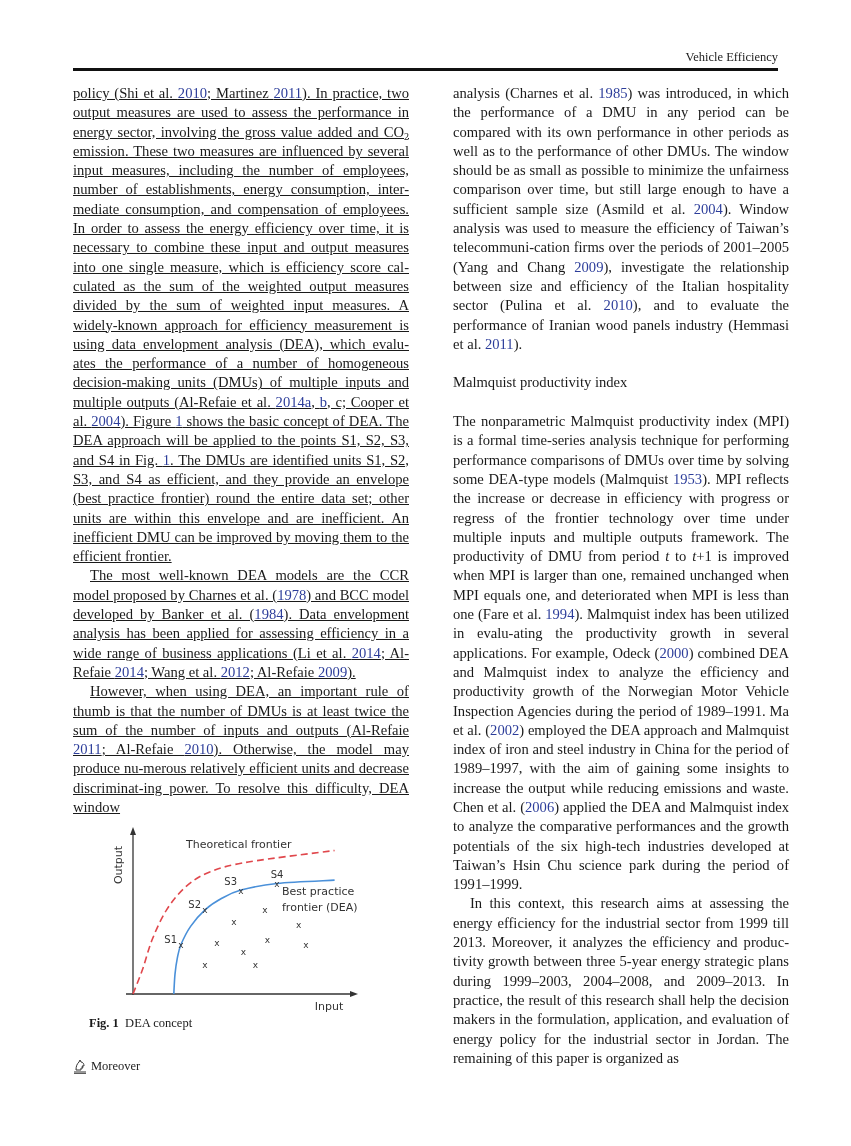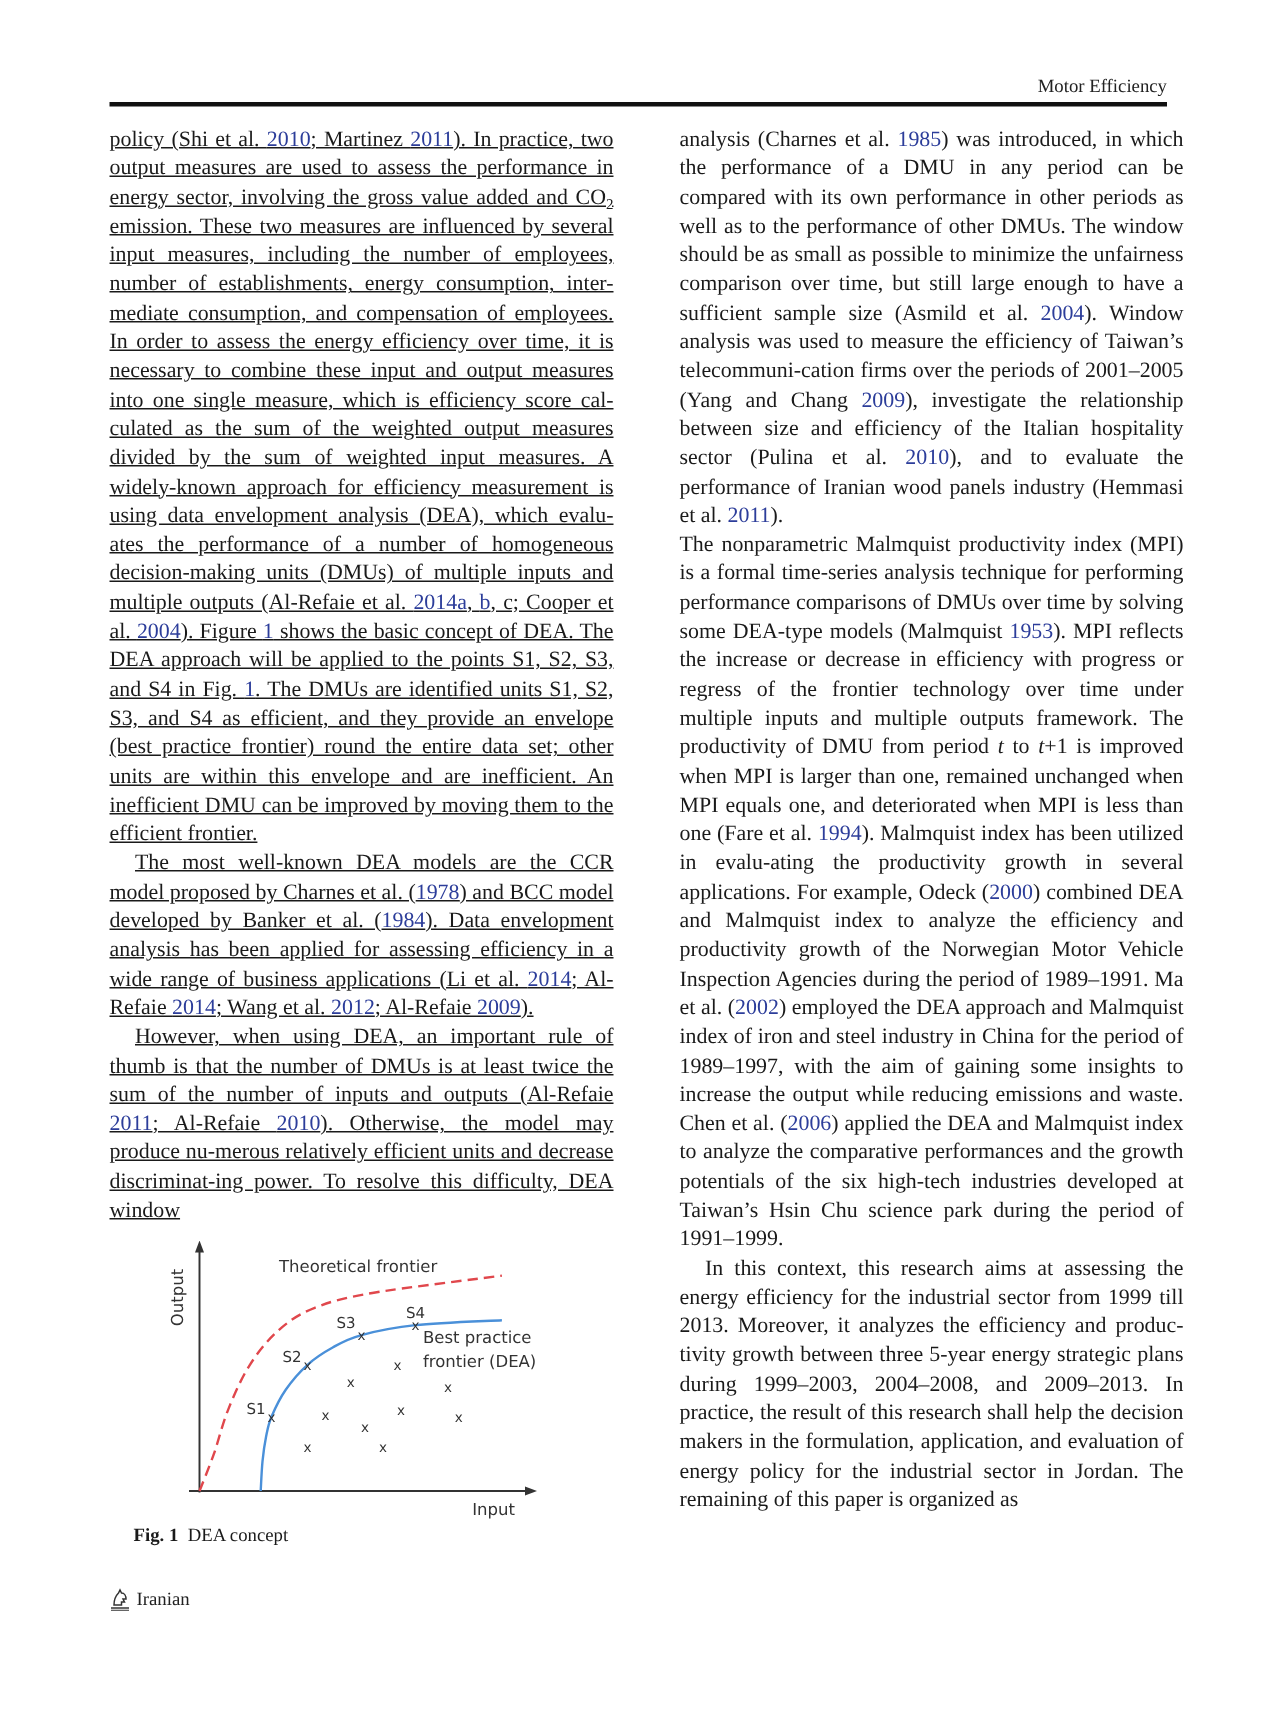--- a/index.html
+++ b/index.html
@@ -19,21 +19,21 @@
   .figure { position: absolute; left: 100px; top: 825px; width: 290px; height: 190px; }
   .figure svg { display: block; }
   .caption { position: absolute; left: 89px; top: 1016px; font-size: 12.5px; }
   .caption b { font-weight: bold; }
   .footer { position: absolute; left: 73px; top: 1058px; font-size: 12.5px; display: flex; align-items: center; gap: 4px; color: #222; }
   .logo { width: 14px; height: 16px; display: inline-block; }
 </style>
 </head>
 <body>
 
-<div class="running-head">Motor Efficiency</div>
+<div class="running-head">Vehicle Efficiency</div>
 <div class="head-rule"></div>
 
 <div class="col col-left">
   <p>
     <span>policy (Shi et al. </span><a class="cite">2010</a><span>; Martinez </span><a class="cite">2011</a><span>). In practice, two output measures are used to assess the performance in energy sector, involving the gross value added and CO</span><sub>2</sub><span> emission. These two measures are influenced by several input measures, including the number of employees, number of establishments, energy consumption, inter-mediate consumption, and compensation of employees. In order to assess the energy efficiency over time, it is necessary to combine these input and output measures into one single measure, which is efficiency score cal-culated as the sum of the weighted output measures divided by the sum of weighted input measures. A widely-known approach for efficiency measurement is using data envelopment analysis (DEA), which evalu-ates the performance of a number of homogeneous decision-making units (DMUs) of multiple inputs and multiple outputs (Al-Refaie et al. </span><a class="cite">2014a</a><span>, </span><a class="cite">b</a><span>, c; Cooper et al. </span><a class="cite">2004</a><span>). Figure </span><a class="cite">1</a><span> shows the basic concept of DEA. The DEA approach will be applied to the points S1, S2, S3, and S4 in Fig. </span><a class="cite">1</a><span>. The DMUs are identified units S1, S2, S3, and S4 as efficient, and they provide an envelope (best practice frontier) round the entire data set; other units are within this envelope and are inefficient. An inefficient DMU can be improved by moving them to the efficient frontier.</span>
   </p>
   <p class="indent">
     <span>The most well-known DEA models are the CCR model proposed by Charnes et al. (</span><a class="cite">1978</a><span>) and BCC model developed by Banker et al. (</span><a class="cite">1984</a><span>). Data envelopment analysis has been applied for assessing efficiency in a wide range of business applications (Li et al. </span><a class="cite">2014</a><span>; Al-Refaie </span><a class="cite">2014</a><span>; Wang et al. </span><a class="cite">2012</a><span>; Al-Refaie </span><a class="cite">2009</a><span>).</span>
   </p>
   <p class="indent">
@@ -80,30 +80,31 @@
 </div>
 
 <div class="caption">
   <b>Fig. 1</b>&nbsp;&nbsp;<span>DEA concept</span>
 </div>
 
 <div class="col col-right">
   <p>
     <span>analysis (Charnes et al. </span><a class="cite">1985</a><span>) was introduced, in which the performance of a DMU in any period can be compared with its own performance in other periods as well as to the performance of other DMUs. The window should be as small as possible to minimize the unfairness comparison over time, but still large enough to have a sufficient sample size (Asmild et al. </span><a class="cite">2004</a><span>). Window analysis was used to measure the efficiency of Taiwan’s telecommuni-cation firms over the periods of 2001–2005 (Yang and Chang </span><a class="cite">2009</a><span>), investigate the relationship between size and efficiency of the Italian hospitality sector (Pulina et al. </span><a class="cite">2010</a><span>), and to evaluate the performance of Iranian wood panels industry (Hemmasi et al. </span><a class="cite">2011</a><span>).</span>
   </p>
+  <p class="section-heading">Malmquist productivity index</p>
   <p>
     <span>The nonparametric Malmquist productivity index (MPI) is a formal time-series analysis technique for performing performance comparisons of DMUs over time by solving some DEA-type models (Malmquist </span><a class="cite">1953</a><span>). MPI reflects the increase or decrease in efficiency with progress or regress of the frontier technology over time under multiple inputs and multiple outputs framework. The productivity of DMU from period </span><i>t</i><span> to </span><i>t</i><span>+1 is improved when MPI is larger than one, remained unchanged when MPI equals one, and deteriorated when MPI is less than one (Fare et al. </span><a class="cite">1994</a><span>). Malmquist index has been utilized in evalu-ating the productivity growth in several applications. For example, Odeck (</span><a class="cite">2000</a><span>) combined DEA and Malmquist index to analyze the efficiency and productivity growth of the Norwegian Motor Vehicle Inspection Agencies during the period of 1989–1991. Ma et al. (</span><a class="cite">2002</a><span>) employed the DEA approach and Malmquist index of iron and steel industry in China for the period of 1989–1997, with the aim of gaining some insights to increase the output while reducing emissions and waste. Chen et al. (</span><a class="cite">2006</a><span>) applied the DEA and Malmquist index to analyze the comparative performances and the growth potentials of the six high-tech industries developed at Taiwan’s Hsin Chu science park during the period of 1991–1999.</span>
   </p>
   <p class="indent">
     <span>In this context, this research aims at assessing the energy efficiency for the industrial sector from 1999 till 2013. Moreover, it analyzes the efficiency and produc-tivity growth between three 5-year energy strategic plans during 1999–2003, 2004–2008, and 2009–2013. In practice, the result of this research shall help the decision makers in the formulation, application, and evaluation of energy policy for the industrial sector in Jordan. The remaining of this paper is organized as</span>
   </p>
 </div>
 
 <div class="footer">
   <span class="logo">
     <svg width="14" height="16" viewBox="0 0 14 16">
       <path d="M3,12 C3,8 4,6 6,4 L7,2 L8,4 C10,4 11,6 11,8 L9,8 L10,10 L8,10 L8,12 Z" fill="none" stroke="#333" stroke-width="1"></path>
       <line x1="1" y1="14" x2="13" y2="14" stroke="#333" stroke-width="1"></line>
       <line x1="1" y1="15.5" x2="13" y2="15.5" stroke="#333" stroke-width="0.8"></line>
     </svg>
   </span>
-  <span>Iranian</span>
+  <span>Moreover</span>
 </div>
 
 </body></html>

